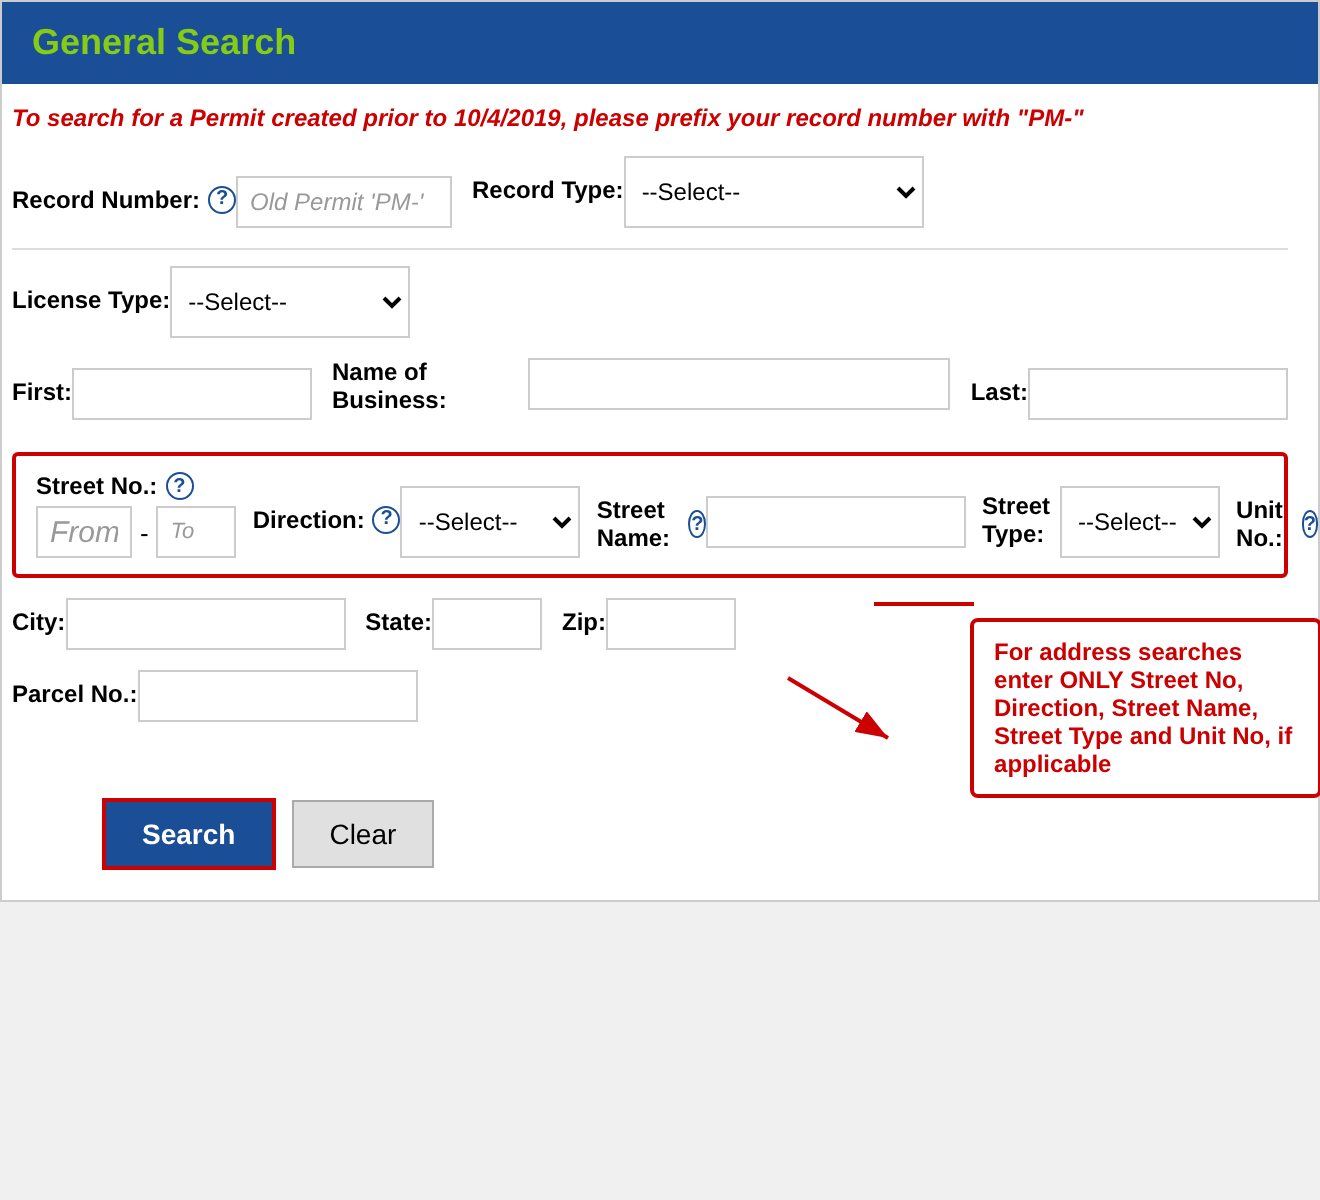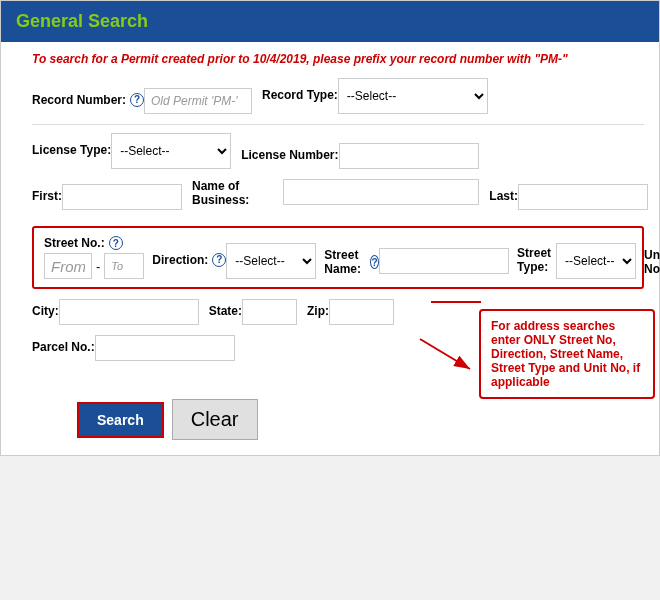--- a/index.html
+++ b/index.html
@@ -19,21 +19,21 @@
       border: 1px solid #ccc;
     }
     .header {
       background: #1a4e96;
       color: #84cc16;
       font-size: 18px;
       font-weight: bold;
       padding: 10px 15px;
     }
     .content {
-      padding: 10px 15px 15px 31px;
+      padding: 10px 15px 15px 5px;
     }
     .notice {
       color: #cc0000;
       font-size: 12px;
       font-style: italic;
       margin-bottom: 12px;
       font-weight: bold;
     }
     .form-row {
       display: flex;
@@ -126,21 +126,21 @@
     .callout {
       position: relative;
       border: 2px solid #cc0000;
       border-radius: 4px;
       padding: 8px 10px;
       background: #fff;
       font-size: 12px;
       font-weight: bold;
       color: #cc0000;
       width: 176px;
-      margin-left: 4px;
+      margin-left: 36px;
     }
     .callout::before {
       content: '';
       position: absolute;
       top: -10px;
       left: -50px;
       width: 50px;
       height: 2px;
       background: #cc0000;
       transform-origin: left center;
@@ -167,21 +167,21 @@
       font-size: 14px;
       font-weight: bold;
       cursor: pointer;
       margin-left: 45px;
     }
     .btn-clear {
       background: #e0e0e0;
       color: #000;
       border: 1px solid #aaa;
       padding: 8px 18px;
-      font-size: 20px;
+      font-size: 14px;
       cursor: pointer;
     }
   </style>
 </head>
 <body>
 
 <div class="container">
   <div class="header">General Search</div>
   <div class="content">
     <div class="notice">To search for a Permit created prior to 10/4/2019, please prefix your record number with "PM-"</div>
@@ -203,24 +203,20 @@
     </div>
 
     <hr class="divider">
 
     <div class="form-row" style="margin-top:8px;">
       <div class="form-group">
         <label>License Type:</label>
         <select style="width:120px">
           <option>--Select--</option>
         </select>
-      </div>
-      <div class="form-group">
-        <label>License Number:</label>
-        <input type="text" style="width: 140px;">
       </div>
     </div>
 
     <div class="form-row">
       <div class="form-group">
         <label>First:</label>
         <input type="text" style="width: 120px;">
       </div>
       <div class="form-group">
         <label>Name of Business:</label>

